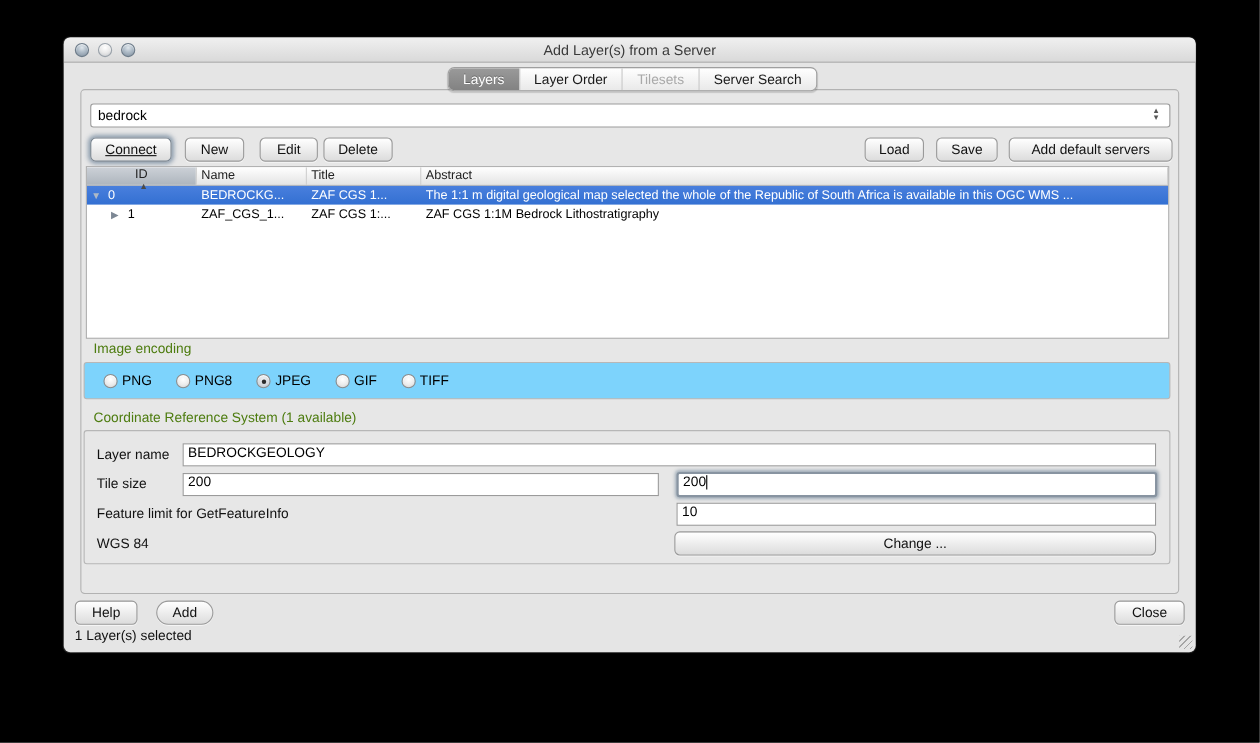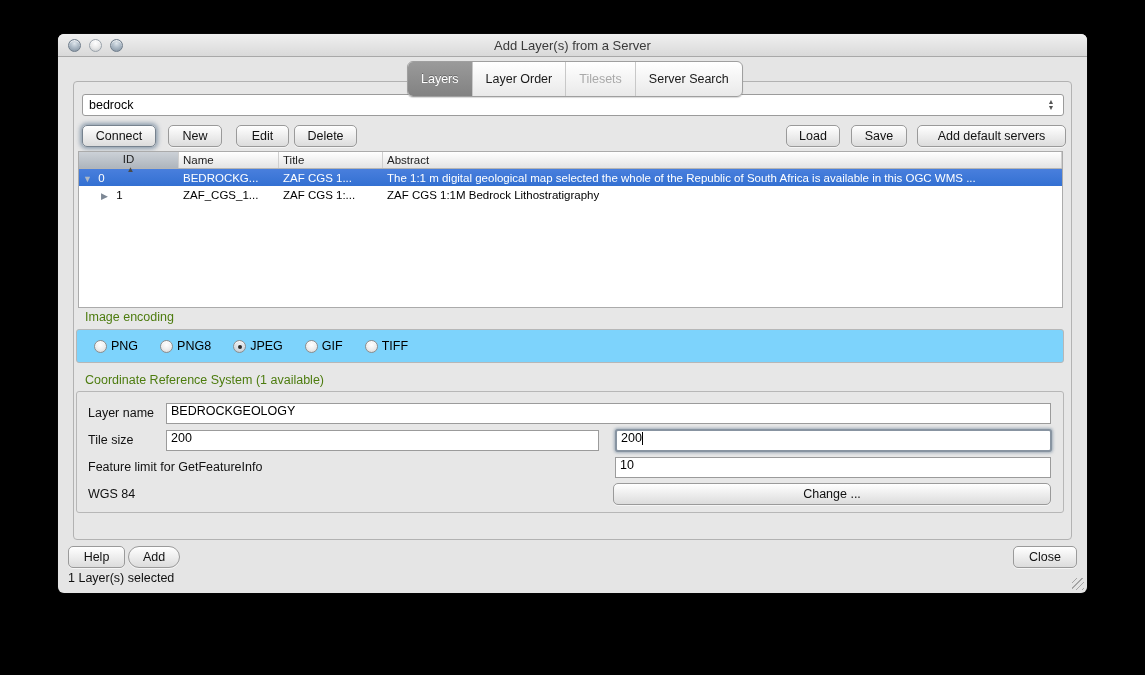--- a/index.html
+++ b/index.html
@@ -22,21 +22,21 @@
   .lights { position:absolute; left:10px; top:5px; display:flex; gap:8px; }
   .light {
     width:13px; height:13px; border-radius:50%;
     background:radial-gradient(circle at 50% 30%, #dfe6ec 0%, #aebbc7 45%, #7e8d9c 100%);
     border:1px solid #6e7c8a; box-shadow:inset 0 1px 1px rgba(255,255,255,.8);
   }
   .light.mid { background:radial-gradient(circle at 50% 30%, #ffffff 0%, #e9e9e9 50%, #c2c6ca 100%); border-color:#9aa2aa; }
 
   
   .tabbar {
-    position:absolute; left:349px; top:27px; height:36px; display:flex;
+    position:absolute; left:349px; top:27px; height:22px; display:flex;
     background:linear-gradient(#ffffff,#e9e9e9);
     border:1px solid #9f9f9f; border-radius:6px; overflow:hidden; z-index:5;
     box-shadow:0 1px 1px rgba(0,0,0,.15);
     justify-content:flex-end;
   }
   .tab {
     padding:0 13px; font-size:12.5px; color:#1a1a1a; display:flex; align-items:center;
     border-right:1px solid #c8c8c8; cursor:default; white-space:nowrap;
   }
   .tab:last-child { border-right:none; }
@@ -157,21 +157,21 @@
   <div class="groupbox"></div>
 
   <div class="combo">
     <span>bedrock</span>
     <span class="combo-stepper">
         <span>▲</span>
         <span>▼</span>
       </span>
   </div>
 
-  <div class="btn focused" style="left:24px; top:91px; width:74px;">Connect</div>
+  <div class="btn focused" style="left:24px; top:91px; width:74px;text-decoration:underline;">Connect</div>
   <div class="btn" style="left:110px; top:91px; width:54px;">New</div>
   <div class="btn" style="left:178px; top:91px; width:53px;">Edit</div>
   <div class="btn" style="left:236px; top:91px; width:63px;">Delete</div>
   <div class="btn" style="left:728px; top:91px; width:54px;">Load</div>
   <div class="btn" style="left:793px; top:91px; width:56px;">Save</div>
   <div class="btn" style="left:859px; top:91px; width:149px;">Add default servers</div>
 
   <div class="layer-table">
     <div class="thead">
       <div class="th sorted col-id">
@@ -246,20 +246,20 @@
 
   <div class="field-label" style="left:30px; top:426px;">Feature limit for GetFeatureInfo</div>
   <div class="text-input" style="left:557px; top:423px; width:436px;">
     <span>10</span>
   </div>
 
   <div class="field-label" style="left:30px; top:453px;">WGS 84</div>
   <div class="btn" style="left:555px; top:449px; width:438px;">Change ...</div>
 
   <div class="btn" style="left:10px; top:512px; width:57px;">Help</div>
-  <div class="btn" style="left:70px; top:512px; width:52px;border-radius:11px;">Add</div>
+  <div class="btn" style="left:84px; top:512px; width:52px;border-radius:11px;">Add</div>
   <div class="btn" style="left:955px; top:512px; width:64px;">Close</div>
 
   <div class="status-text">1 Layer(s) selected</div>
 
   <div class="grip"></div>
 
 </div>
 
 </body></html>

